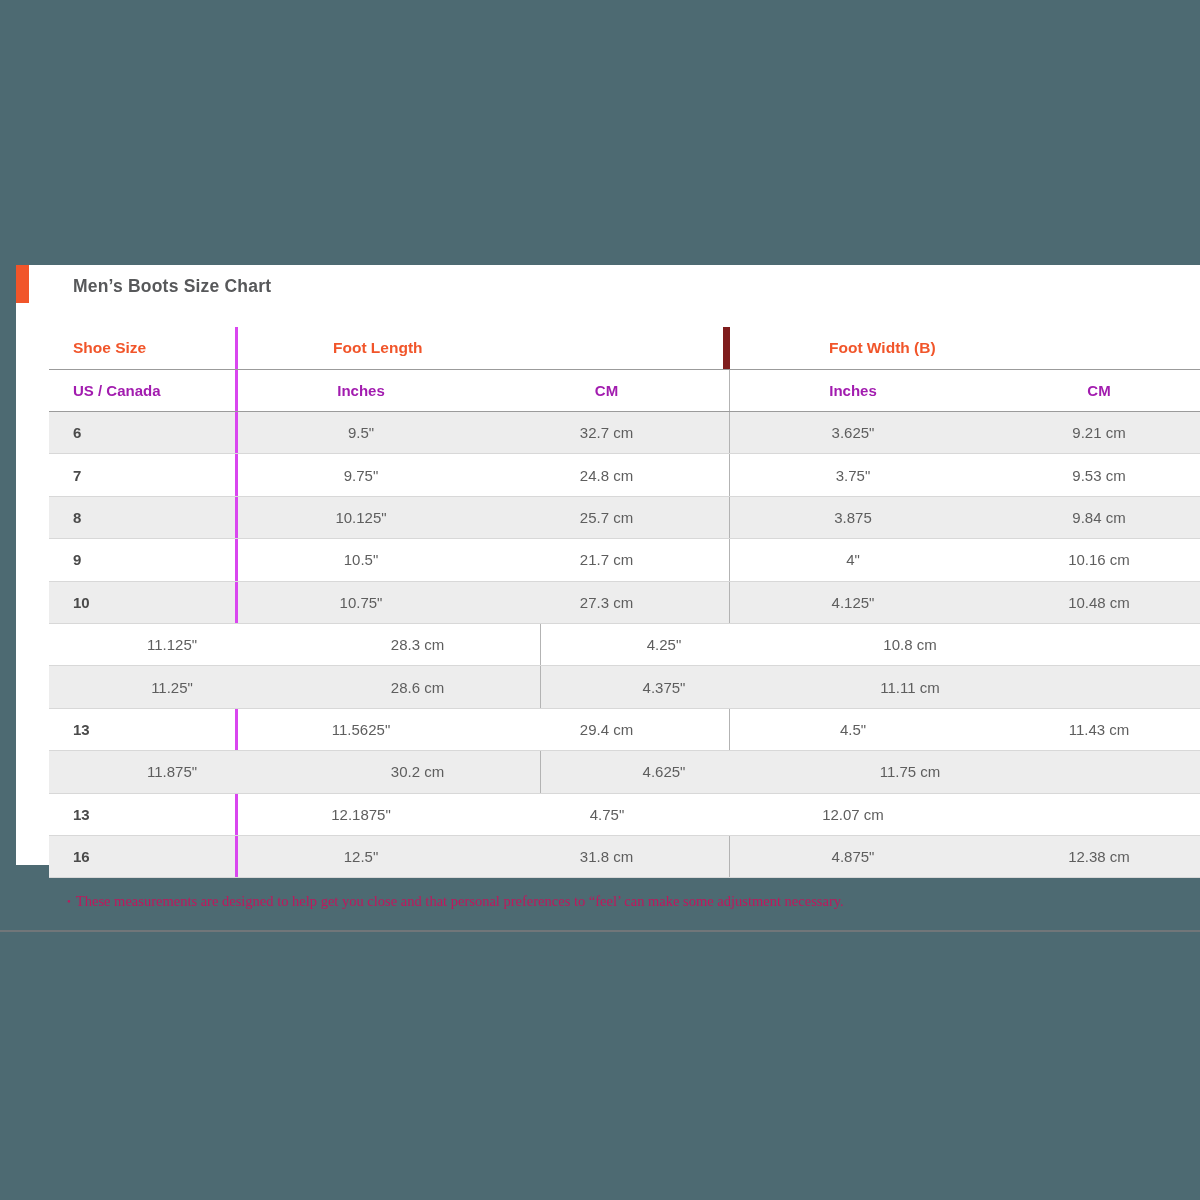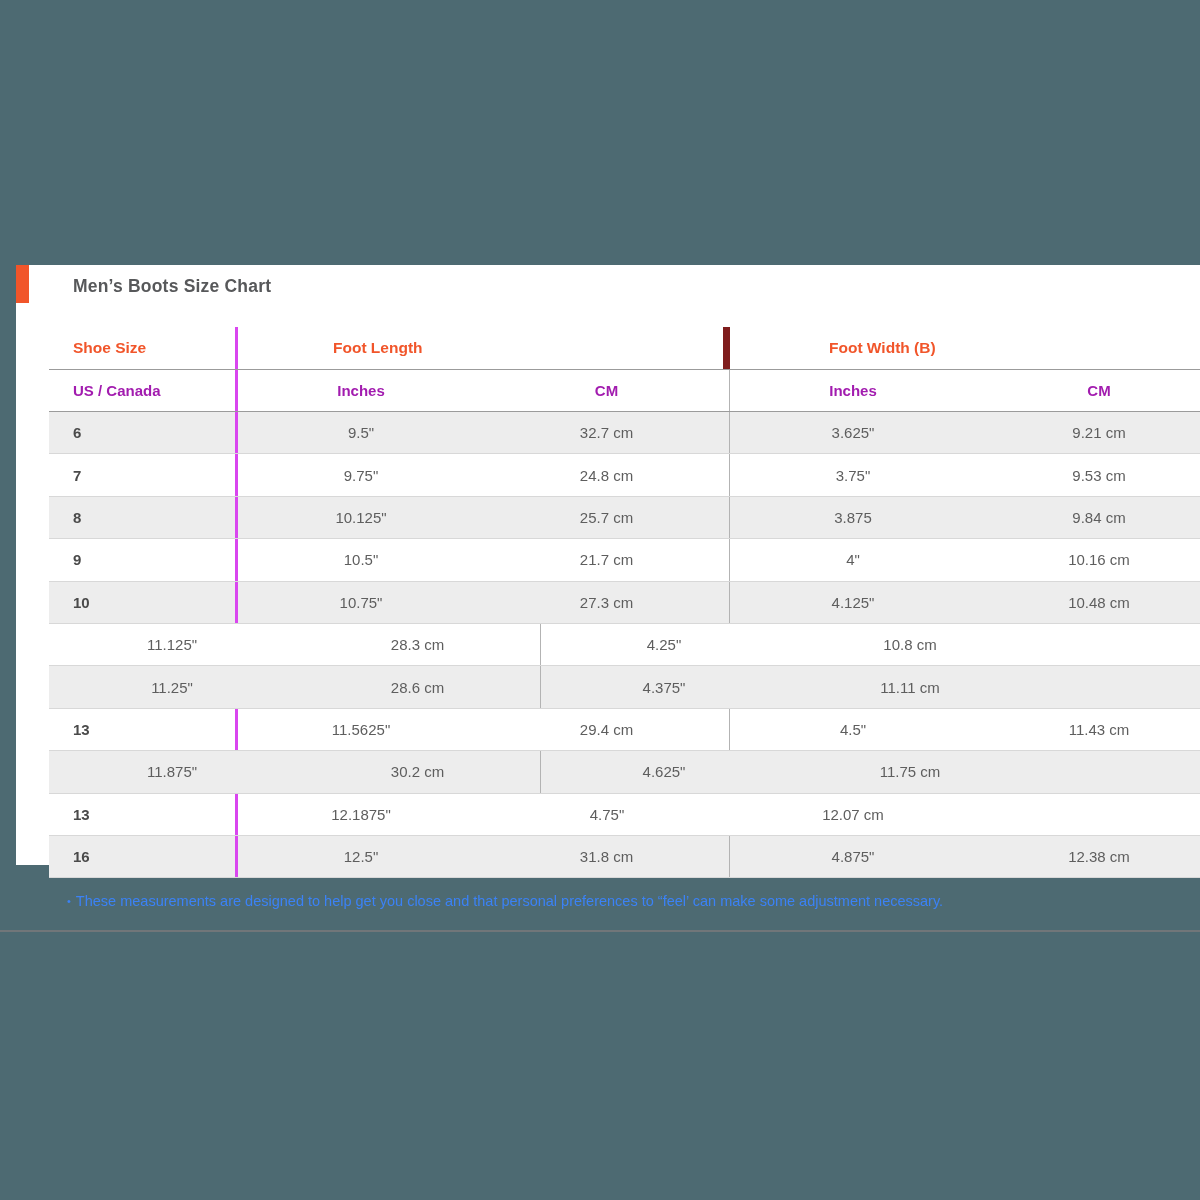--- a/index.html
+++ b/index.html
@@ -72,21 +72,22 @@
     color: #4a4a4a;
     font-weight: bold;
   }
   .data-row .c2, .data-row .c3, .data-row .c4, .data-row .c5 {
     color: #5e5e5e;
   }
   .footnote {
     position: absolute;
     top: 628px; left: 51px;
     font-size: 14.5px;
-    color: #3b82f6;
+    color: #be185d;
+    font-family: Liberation Serif, serif;
   }
   .footnote .bullet { margin-right: 5px; font-size: 11px; vertical-align: 1px; }
   .bottom-divider {
     position: absolute;
     top: 930px; left: 0;
     width: 1200px; height: 2px;
     background: #717679;
   }
 </style>
 </head>

